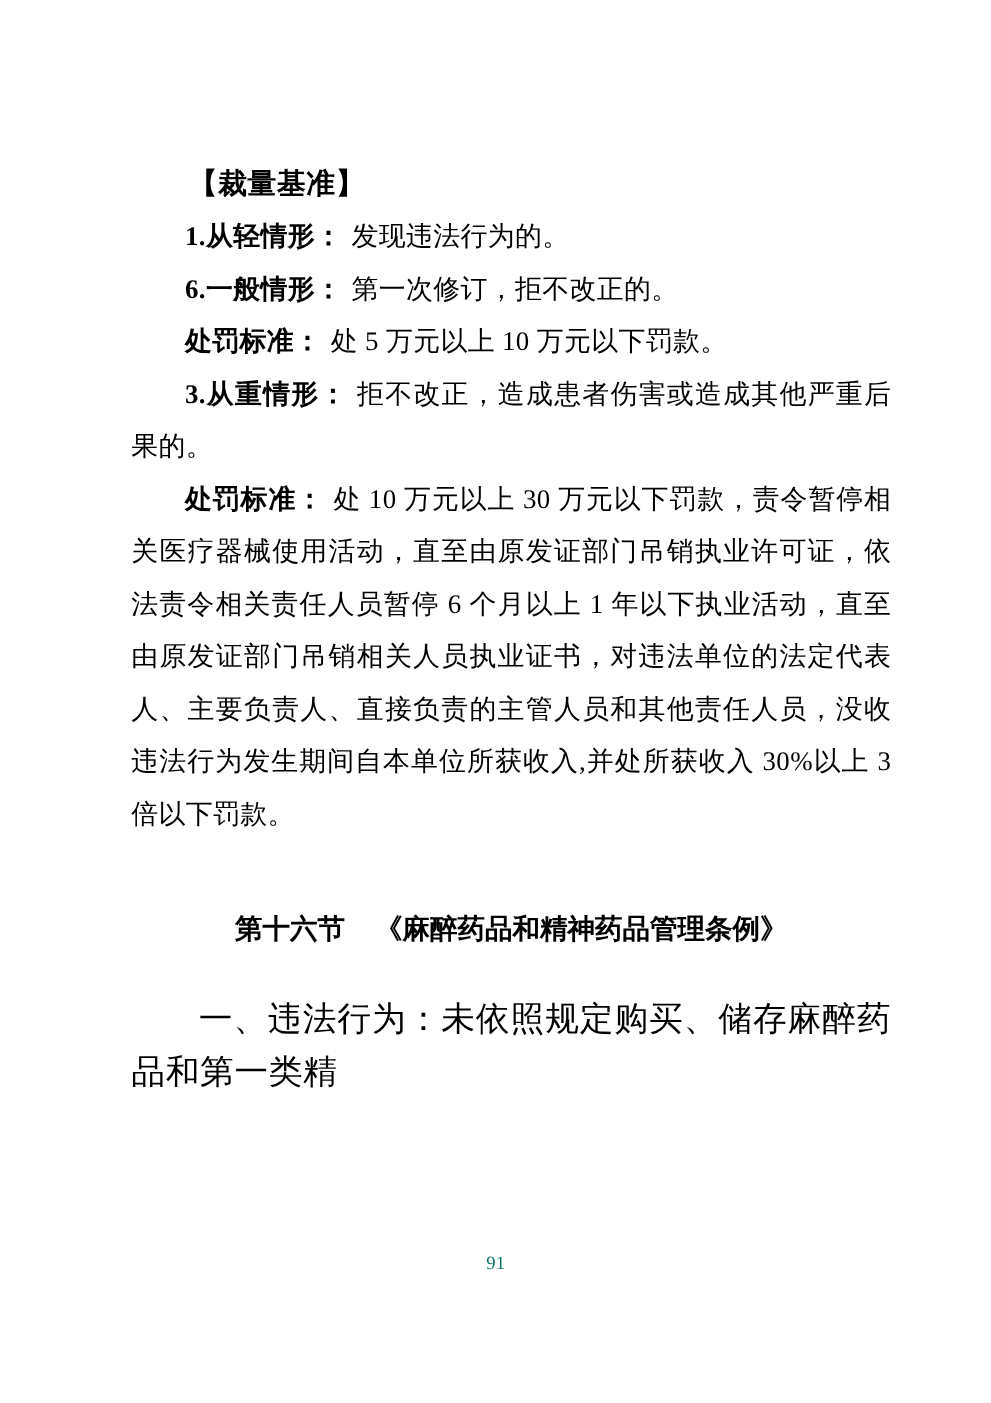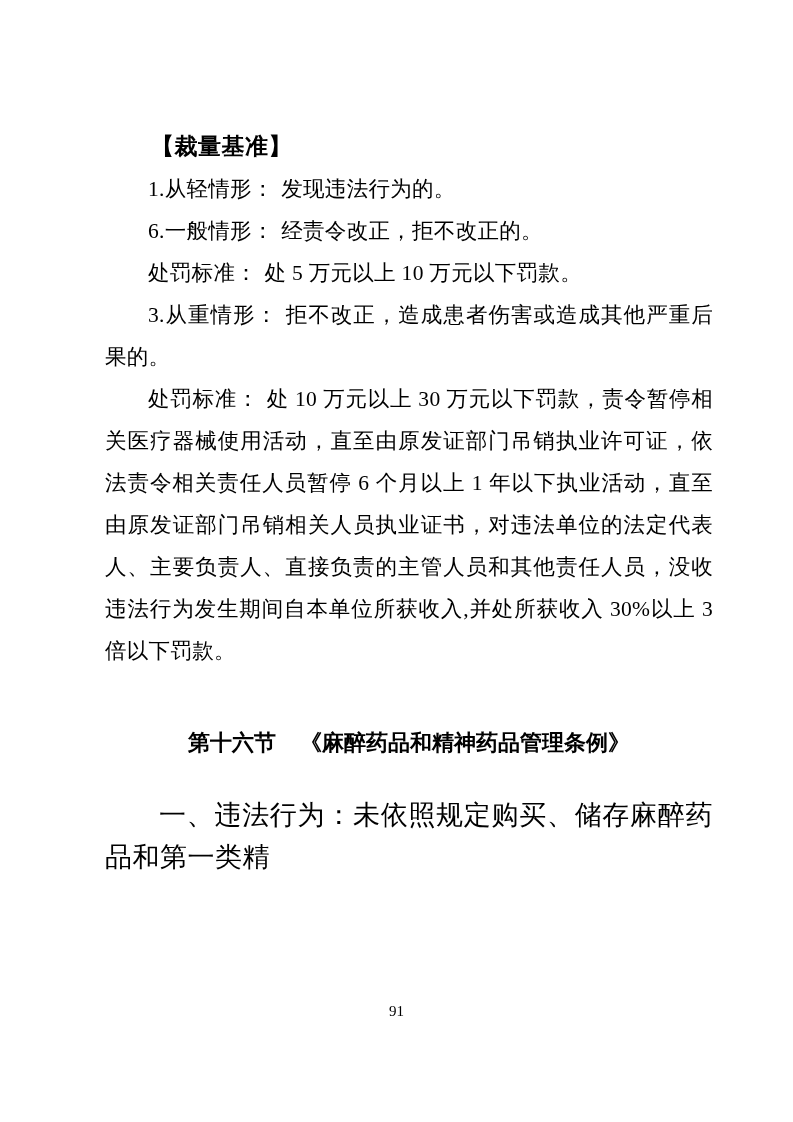--- a/index.html
+++ b/index.html
@@ -27,21 +27,21 @@
     letter-spacing: 0.5px;
   }
   .para {
     font-size: 21.5px;
     line-height: 42px;
     text-indent: 2em;
     text-align: justify;
     letter-spacing: 0.3px;
   }
   .para .label {
-    font-weight: normal;
+    font-weight: bold;
     margin-right: 0.35em;
   }
   .chapter-heading {
     margin-top: 50px;
     font-size: 22px;
     line-height: 42px;
     font-weight: bold;
     text-align: center;
     text-indent: 0;
   }
@@ -64,37 +64,37 @@
     letter-spacing: 0.5px;
   }
   .page-footer {
     position: absolute;
     left: 0;
     top: 1000px;
     width: 100%;
     text-align: center;
     font-size: 15px;
     line-height: 22px;
-    color: #000000;
+    color: #0f766e;
   }
 </style>
 </head>
 <body>
 
 <div class="page">
 
   <div class="doc-title">【裁量基准】</div>
 
   <div class="para">
     <span class="label">1.从轻情形：</span><span>发现违法行为的。</span>
   </div>
 
 
   <div class="para">
-    <span class="label">6.一般情形：</span><span>经责令改正，拒不改正的。</span>
+    <span class="label">6.一般情形：</span><span>第一次修订，拒不改正的。</span>
   </div>
 
   <div class="para">
     <span class="label">处罚标准：</span><span>处 5 万元以上 10 万元以下罚款。</span>
   </div>
 
   <div class="para">
     <span class="label">3.从重情形：</span><span>拒不改正，造成患者伤害或造成其他严重后果的。</span>
   </div>
 

